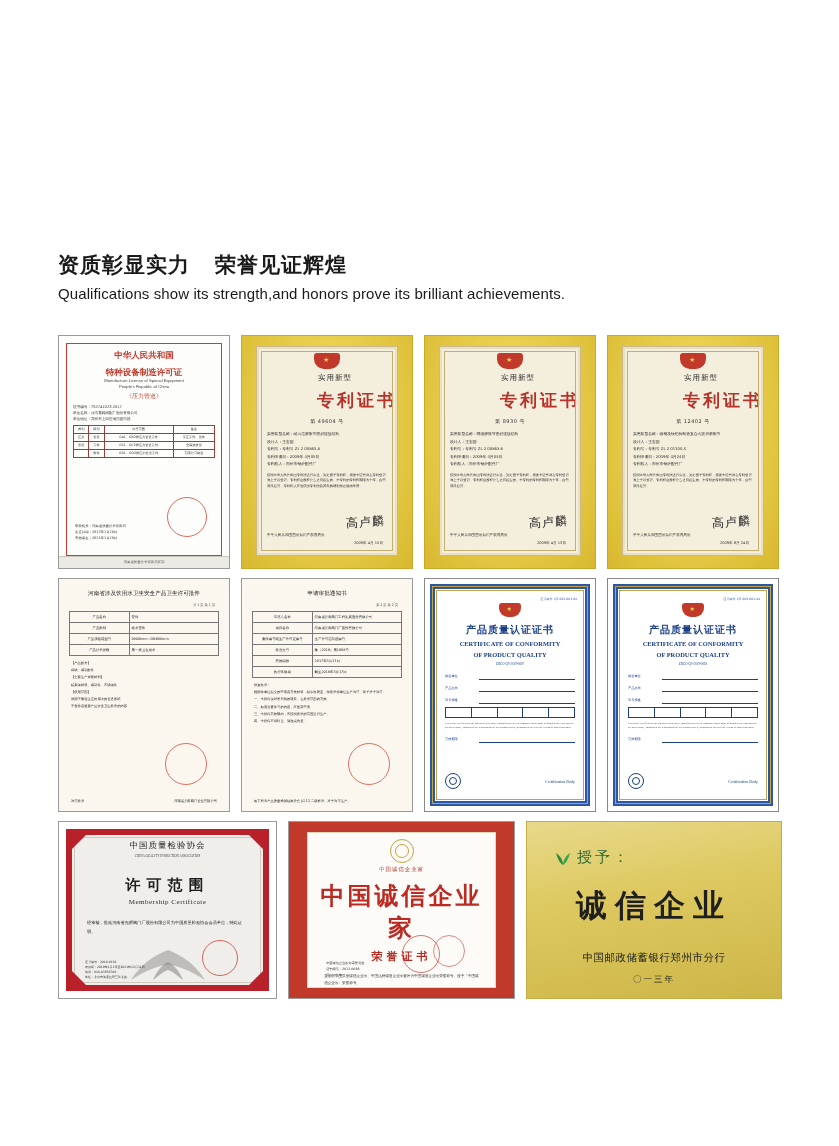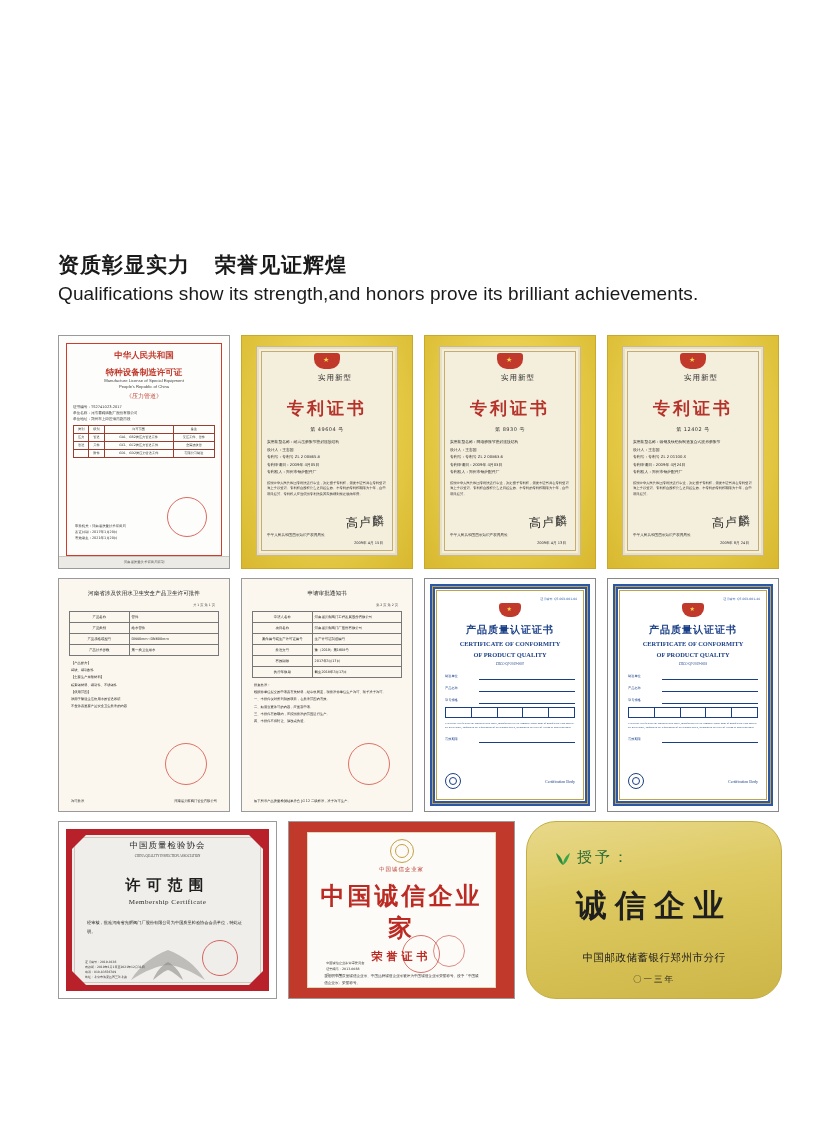--- a/index.html
+++ b/index.html
@@ -29,21 +29,21 @@
     font-family: "DejaVu Sans", sans-serif;
     font-size: 21px;
     font-weight: bold;
     color: #1a1a1a;
     letter-spacing: 1px;
     line-height: 26px;
     white-space: pre;
   }
   .heading-en {
     font-family: "Liberation Sans", sans-serif;
-    font-size: 19px;
+    font-size: 15px;
     color: #1a1a1a;
     line-height: 22px;
     margin-top: 5px;
     letter-spacing: 0.1px;
   }
   .gallery {
     position: absolute;
     left: 58px;
     top: 335px;
     width: 724px;
@@ -206,27 +206,27 @@
   .p-small {
     text-align: center;
     font-family: "DejaVu Sans", sans-serif;
     font-size: 7.5px;
     color: #2b2b2b;
     margin-top: 26px;
     letter-spacing: 1px;
     padding-left: 16px;
   }
   .p-title {
-    text-align: center;
+    text-align: right;
     font-family: "DejaVu Sans", sans-serif;
     font-size: 17px;
     font-weight: bold;
     color: #b5332a;
     letter-spacing: 3px;
-    margin-top: 14px;
+    margin-top: 6px;
   }
   .p-no {
     text-align: center;
     font-family: "DejaVu Sans", sans-serif;
     font-size: 5px;
     color: #333;
     margin-top: 6px;
     letter-spacing: 0.5px;
   }
   .p-body {
@@ -474,21 +474,21 @@
     font-size: 4px;
     color: #1a3f86;
   }
   .q-rightspace { flex: 1; }
 
   
   .r3 .cert { margin-right: 11px; }
   .r3 .cert:last-child { margin-right: 0; }
   .r3 .c1 { width: 225px; height: 178px; }
   .r3 .c2 { width: 234px; height: 178px; }
-  .r3 .c3 { width: 264px; height: 178px; border-radius: 30px; }
+  .r3 .c3 { width: 264px; height: 178px; }
 
   
   .member {
     background: #ffffff;
     border: 1px solid #9b9b9b;
     padding: 16px;
   }
   .mem-red {
     position: absolute;
     left: 7px; top: 7px; right: 7px; bottom: 7px;

